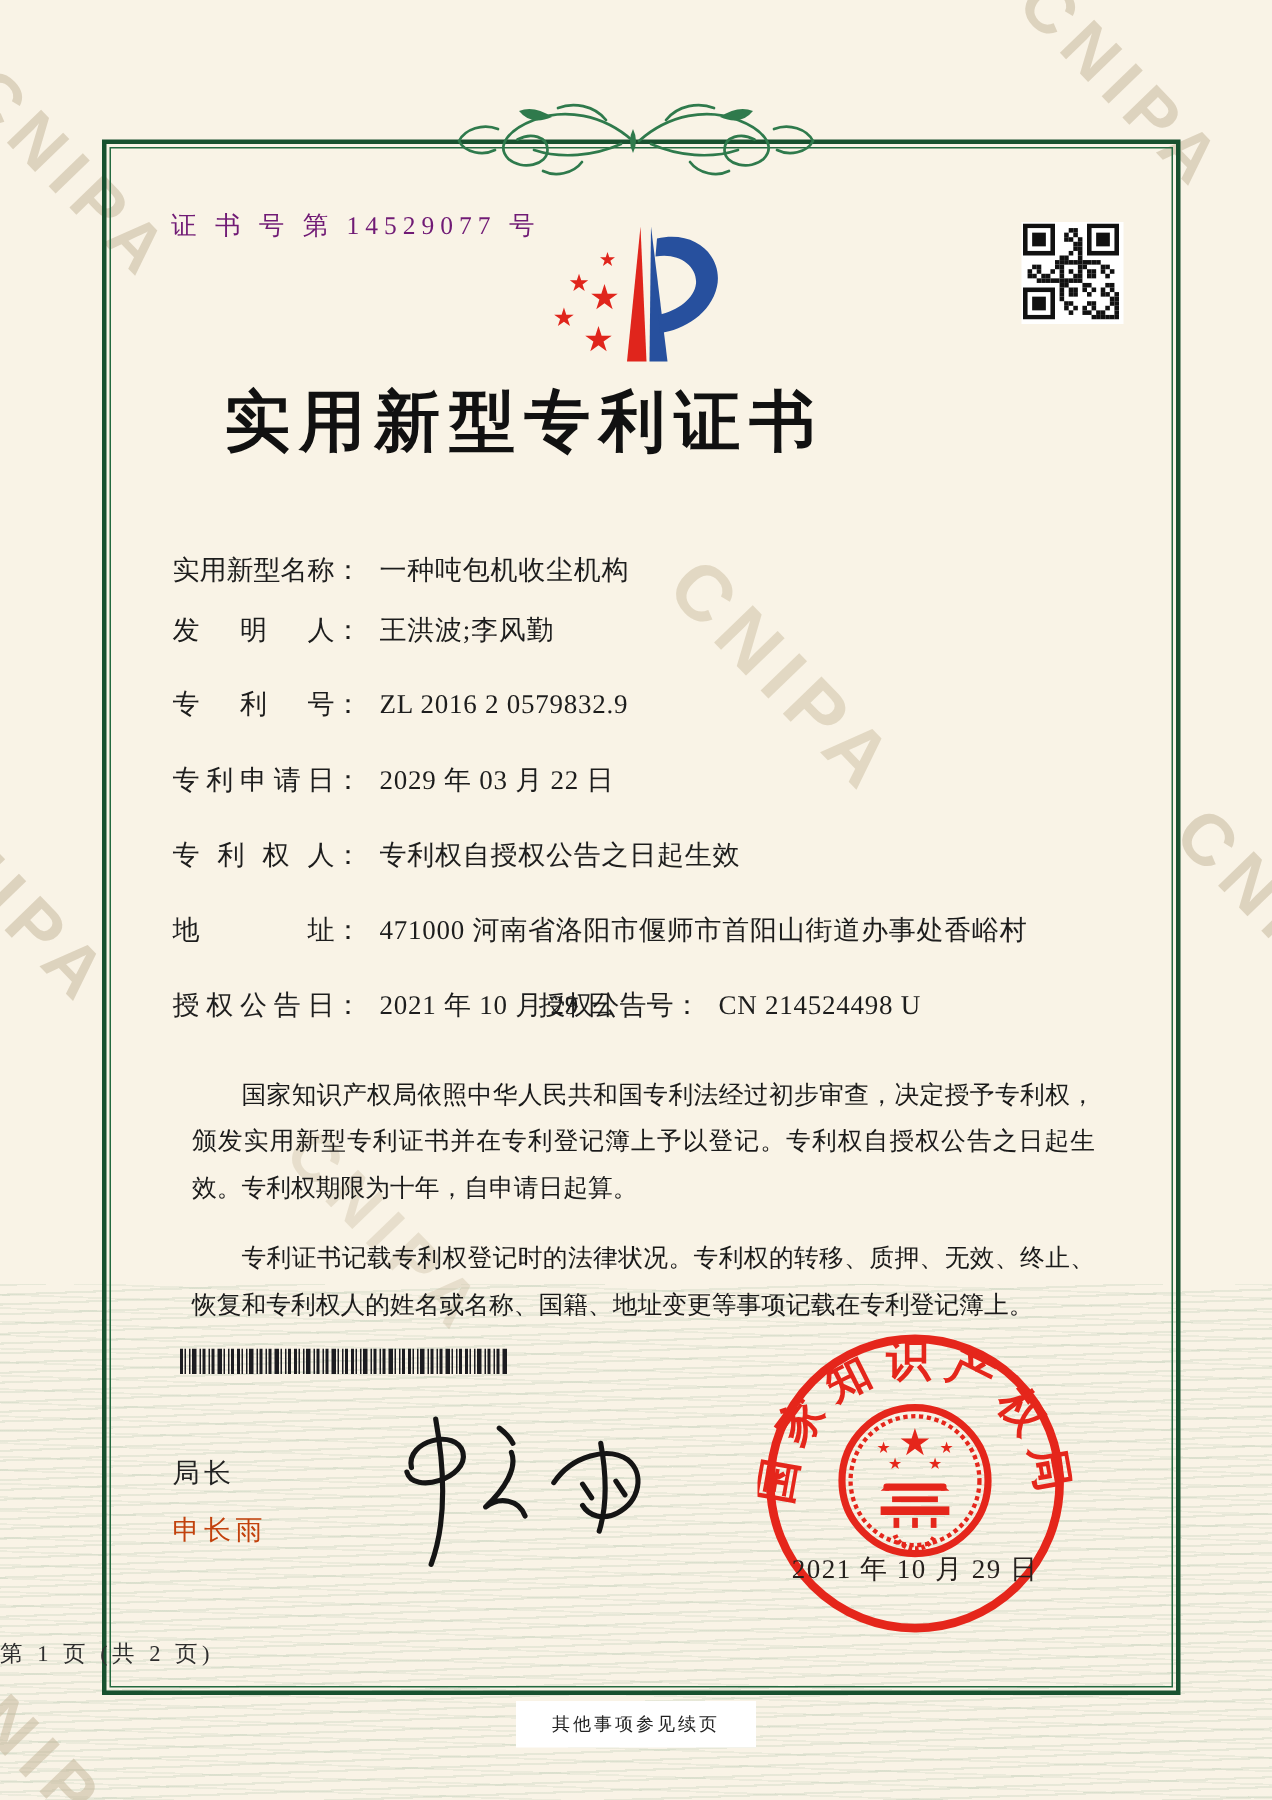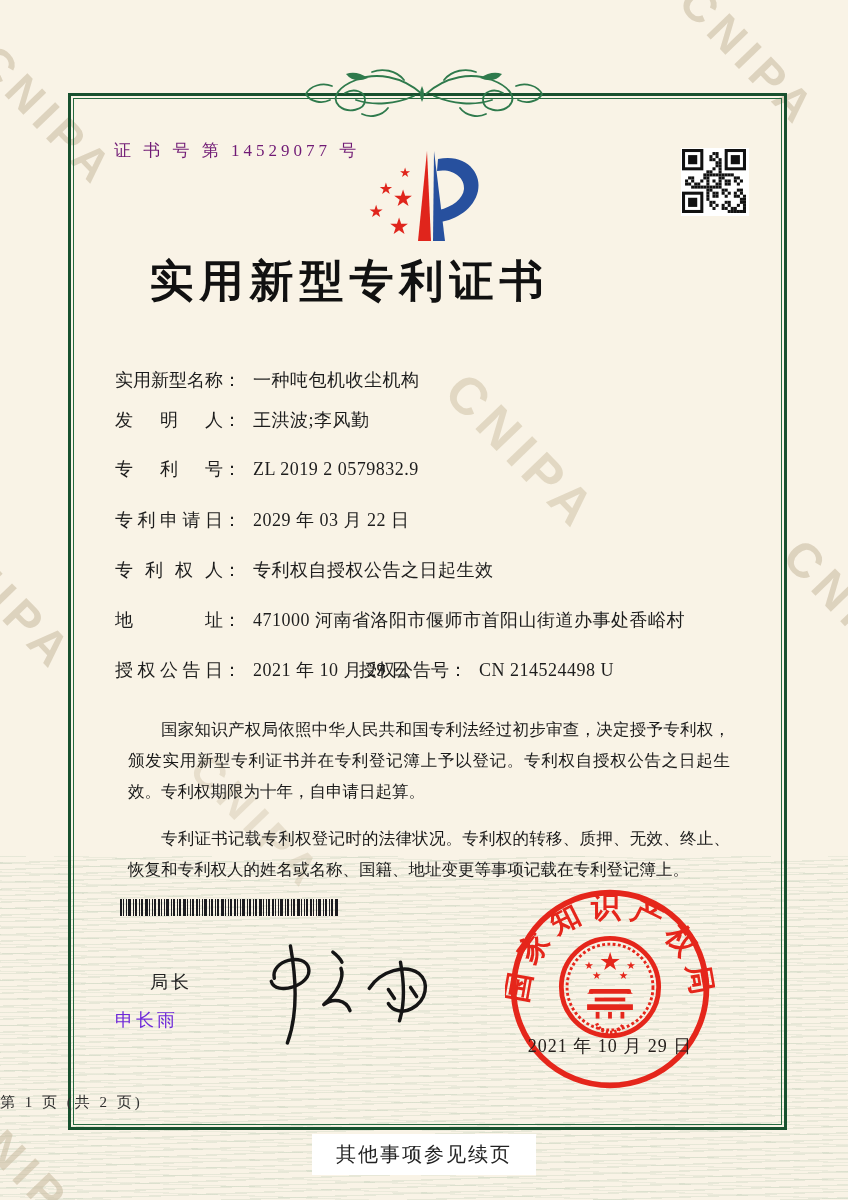--- a/index.html
+++ b/index.html
@@ -47,35 +47,35 @@
   }
   .fcolon{display:inline-block;}
   .fvalue{margin-left:12px;letter-spacing:.5px;}
   .grant-pair{position:absolute;left:244px;top:0;}
   .paras{
     position:absolute;left:112px;top:698px;width:634px;
     font-size:16.5px;line-height:31px;text-align:justify;color:#1a1a1a;
   }
   .paras p{margin:16px;text-indent:2em;}
   .barcode{position:absolute;left:120px;top:899px;width:222px;height:17px;}
-  .director-title{position:absolute;left:115px;top:970px;font-size:18px;letter-spacing:3px;color:#222;margin-left:35px;}
-  .director-name{position:absolute;left:115px;top:1008px;font-size:18px;letter-spacing:3px;color:#6d28d9;}
+  .director-title{position:absolute;left:115px;top:970px;font-size:18px;letter-spacing:3px;color:#222;}
+  .director-name{position:absolute;left:115px;top:1008px;font-size:18px;letter-spacing:3px;color:#c2410c;}
   .signature{position:absolute;left:248px;top:942px;width:200px;height:106px;}
   .seal{position:absolute;left:505px;top:884px;width:210px;height:210px;}
   .seal-date{
     position:absolute;left:505px;top:1034px;width:210px;text-align:center;
     font-size:18px;color:#26211e;letter-spacing:1px;z-index:3;
   }
   .page-num{
     position:absolute;left:0;top:1093px;width:848px;
     font-size:15px;letter-spacing:3px;color:#2e2e2e;
   }
   .cont-note{
     position:absolute;left:50%;top:1134px;transform:translateX(-50%);
-    background:#ffffff;padding:7px 24px;font-size:20px;letter-spacing:2px;color:#222;
+    background:#ffffff;padding:7px 24px;font-size:12px;letter-spacing:2px;color:#222;
     z-index:2;
   }
 </style>
 </head>
 <body>
 
 <div class="waves"></div>
 
 <div class="wm" style="left:-14px;top:26px;font-size:46px;">CNIPA</div>
 <div class="wm" style="left:688px;top:-34px;font-size:46px;">CNIPA</div>
@@ -257,21 +257,21 @@
 
   <div class="title">实用新型专利证书</div>
 
   <div class="frow" style="top:368px;">
     <span class="flabel">实用新型名称</span><span class="fcolon">：</span><span class="fvalue">一种吨包机收尘机构</span>
   </div>
   <div class="frow" style="top:408px;">
     <span class="flabel">发明人</span><span class="fcolon">：</span><span class="fvalue">王洪波;李风勤</span>
   </div>
   <div class="frow" style="top:457px;">
-    <span class="flabel">专利号</span><span class="fcolon">：</span><span class="fvalue">ZL 2019 2 0579832.9</span>
+    <span class="flabel">专利号</span><span class="fcolon">：</span><span class="fvalue">ZL 2016 2 0579832.9</span>
   </div>
   <div class="frow" style="top:508px;">
     <span class="flabel">专利申请日</span><span class="fcolon">：</span><span class="fvalue">2029 年 03 月 22 日</span>
   </div>
   <div class="frow" style="top:558px;">
     <span class="flabel">专利权人</span><span class="fcolon">：</span><span class="fvalue">专利权自授权公告之日起生效</span>
   </div>
   <div class="frow" style="top:608px;">
     <span class="flabel">地址</span><span class="fcolon">：</span><span class="fvalue">471000 河南省洛阳市偃师市首阳山街道办事处香峪村</span>
   </div>

